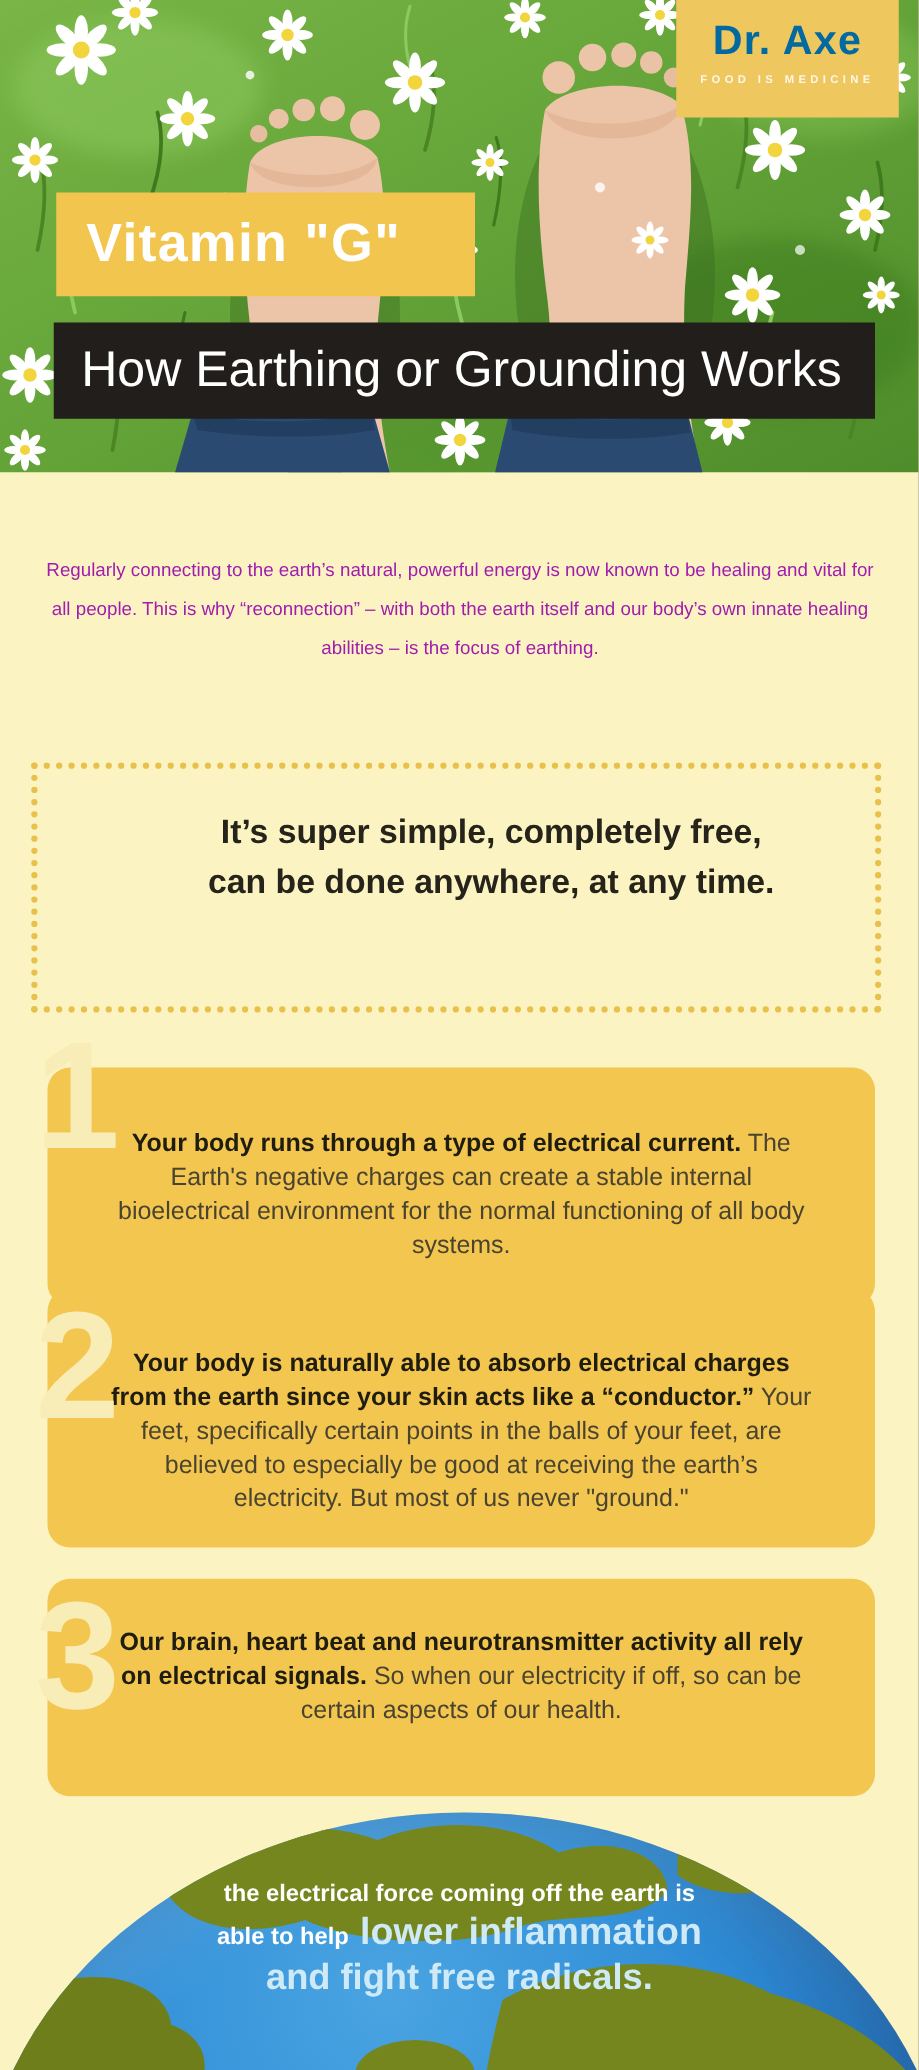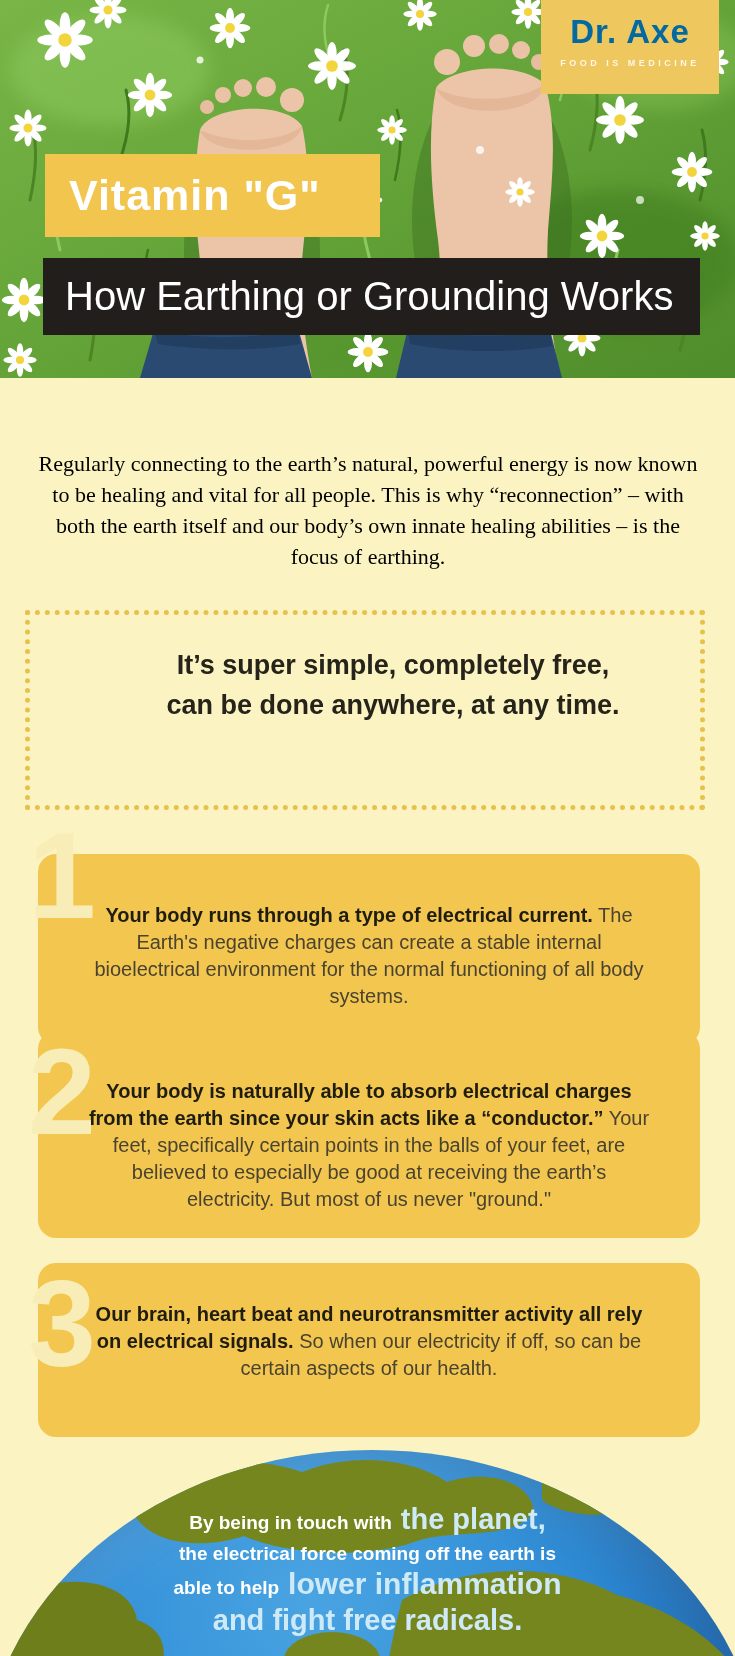--- a/index.html
+++ b/index.html
@@ -17,21 +17,21 @@
 
   .title-badge{position:absolute;left:45px;top:154px;width:335px;height:83px;background:#F2C54E;
         color:#fff;font-size:43px;font-weight:bold;line-height:83px;padding-left:24px;
         box-sizing:border-box;letter-spacing:1px;z-index:5;}
   .subtitle-bar{position:absolute;left:43px;top:258px;width:657px;height:77px;background:#211E1B;
         color:#fff;font-size:40px;font-weight:400;line-height:77px;padding-left:22px;
         box-sizing:border-box;z-index:5;}
 
   
   .intro{position:absolute;top:426px;left:33px;width:670px;text-align:center;
-         font-size:22px;line-height:31px;color:#000000;font-family:Liberation Serif, serif;}
+         font-size:15px;line-height:31px;color:#a21caf;}
 
   
   .best{position:absolute;top:610px;left:25px;width:680px;height:200px;
         border:5px dotted #E7C14B;box-sizing:border-box;}
   .best h2{position:absolute;top:-30px;left:26px;margin:0;background:#FBF4C2;
         padding:0 18px 0 12px;font-size:38px;color:#211E16;font-weight:bold;}
   .best .bp-body{margin:30px 0 0 56px;font-size:27px;font-weight:bold;line-height:40px;color:#26231B;text-align:center;}
 
   
   .step-card{position:absolute;left:38px;width:662px;background:#F2C64F;border-radius:18px;
@@ -236,23 +236,20 @@
         <path d="M560 30 C 600 18 642 30 650 52 C 630 72 580 66 560 50 Z"></path>
         <path d="M30 150 C 80 118 150 130 155 170 C 200 185 185 240 135 255 C 85 270 28 240 25 195 Z" fill="#6E7E1B"></path>
         <path d="M420 150 C 480 115 570 110 635 145 C 710 165 770 215 780 280 L 780 660 L 420 660 C 385 480 380 300 420 150 Z"></path>
         <ellipse cx="350" cy="210" rx="48" ry="28"></ellipse>
         <path d="M290 250 C 330 240 362 260 350 295 C 335 330 285 330 270 300 C 262 275 270 258 290 250 Z"></path>
         <path d="M40 250 C 92 262 132 300 120 360 L 30 420 C 8 340 12 285 40 250 Z" fill="#6E7E1B"></path>
       </g>
     </svg>
   </div>
   <div class="globe-text">
-    <span class="gl l1">
-      <span class="gap">By being in touch with</span><span class="big">the planet,</span>
-    </span>
     <span class="gl l2">the electrical force coming off the earth is</span>
     <span class="gl l3">
       <span class="gap">able to help</span><span class="big">lower inflammation</span>
     </span>
     <span class="gl l4 big">and fight free radicals.</span>
   </div>
 
 </div>
 
 </body></html>

